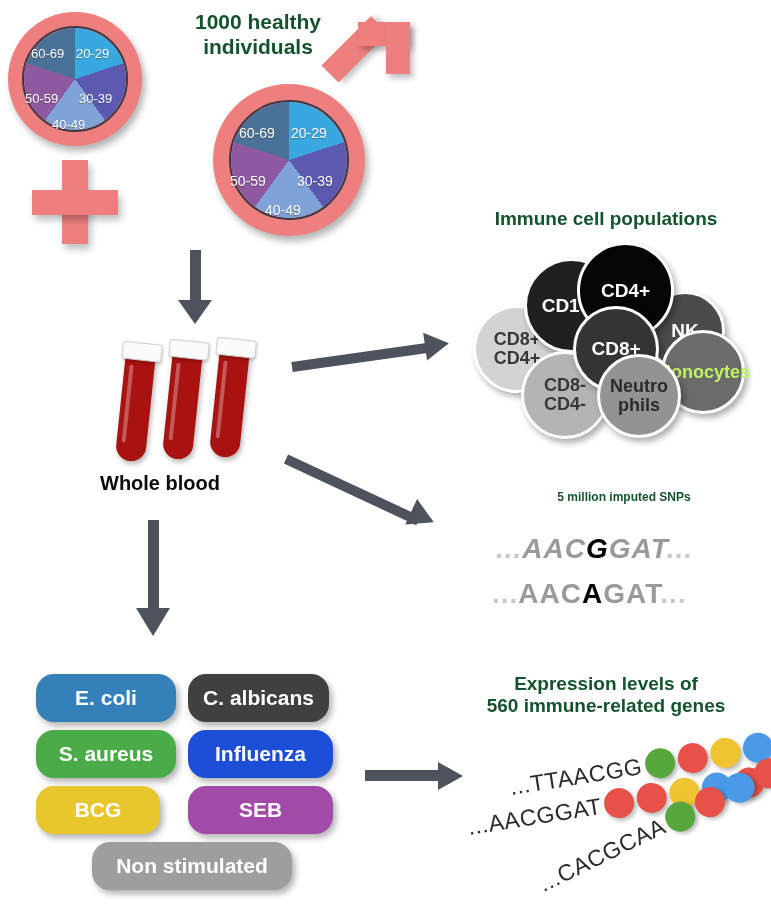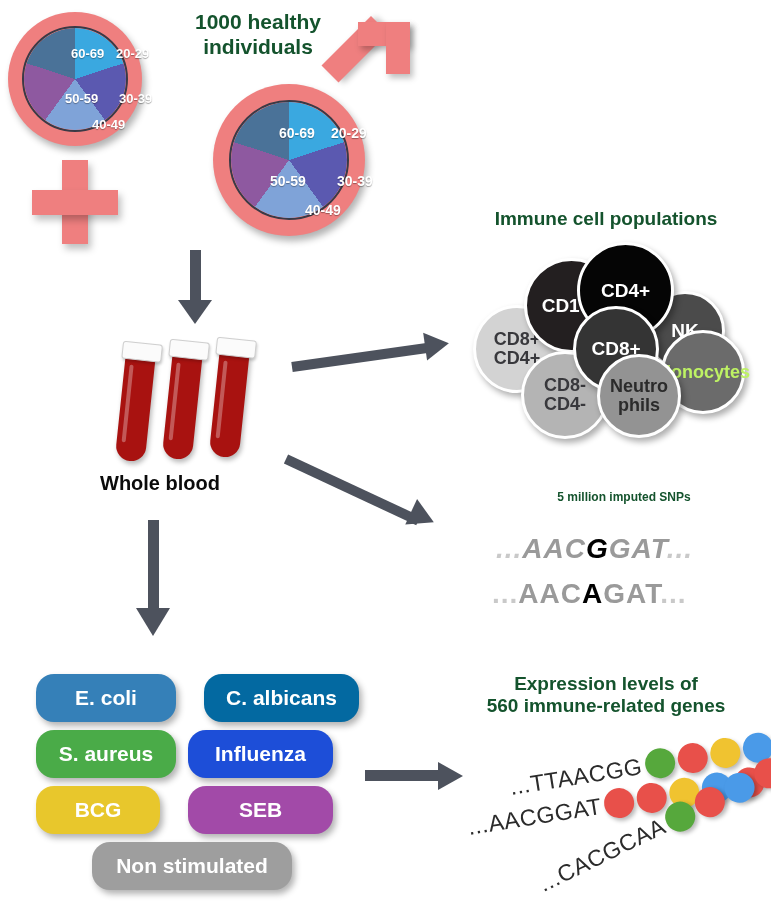--- a/index.html
+++ b/index.html
@@ -17,22 +17,22 @@
   .lbl-blood{position:absolute;left:60px;top:472px;width:200px;text-align:center;
              font-size:20px;font-weight:bold;color:#0b0b0b;}
 
   
   .gender{position:absolute;}
   .ring{position:absolute;border-radius:50%;background:#ef7f7f;
         box-shadow:3px 5px 7px rgba(0,0,0,.30);}
   .pie-wrap{position:absolute;border-radius:50%;overflow:hidden;
             border:2px solid #3a3a46;box-sizing:border-box;}
   .pie{position:absolute;left:0;top:0;width:100%;height:100%;border-radius:50%;}
-  .slice-lbl{position:absolute;color:#ffffff;font-weight:bold;
-             text-shadow:0 1px 1px rgba(0,0,0,.35);white-space:nowrap;margin-left:40px;}
+  .slice-lbl{position:absolute;color:#ffffff;font-weight:normal;
+             text-shadow:0 1px 1px rgba(0,0,0,.35);white-space:nowrap;}
 
   
   .f-stem{position:absolute;background:#ef7f7f;box-shadow:3px 5px 7px rgba(0,0,0,.25);}
   
   .m-arrowbar{position:absolute;background:#ef7f7f;box-shadow:3px 4px 6px rgba(0,0,0,.25);}
 
   
   .arrow{position:absolute;}
   .ashaft{position:absolute;background:#4d525d;}
   .ahead{position:absolute;width:0;height:0;}
@@ -200,21 +200,21 @@
   </div>
 
   <div class="seq" style="left:492px;top:578px;">
     <span class="dim">...</span><span class="mid">AAC</span><span class="hit">A</span><span class="mid">GAT</span><span class="dim">...</span>
   </div>
 
   <div>
     <div class="stim" style="left:36px;top:674px;width:140px;height:48px;background:#3580b8;">
       <span>E. coli</span>
     </div>
-    <div class="stim" style="left:188px;top:674px;width:155px;height:48px;background:#0369a1;margin-left:16px;">
+    <div class="stim" style="left:188px;top:674px;width:141px;height:48px;background:#404040;">
       <span>C. albicans</span>
     </div>
     <div class="stim" style="left:36px;top:730px;width:140px;height:48px;background:#4aab48;">
       <span>S. aureus</span>
     </div>
     <div class="stim" style="left:188px;top:730px;width:145px;height:48px;background:#1d4ed8;">
       <span>Influenza</span>
     </div>
     <div class="stim" style="left:36px;top:786px;width:124px;height:48px;background:#e8c72c;">
       <span>BCG</span>

